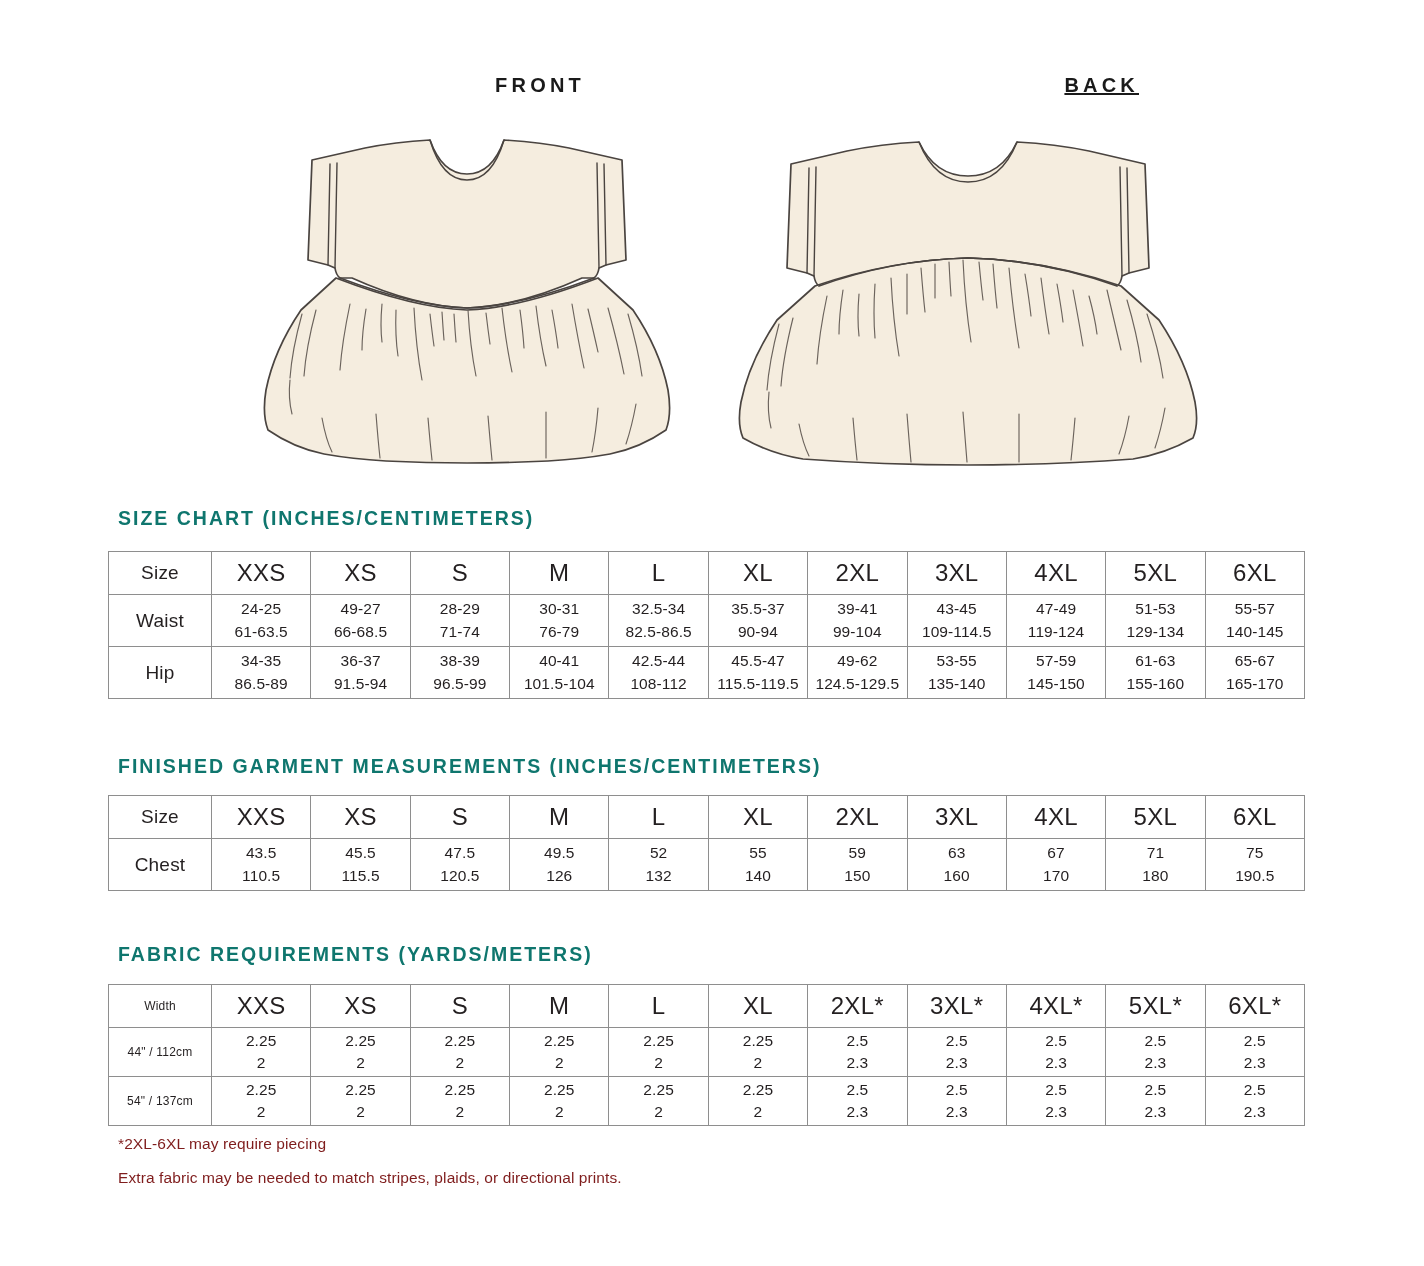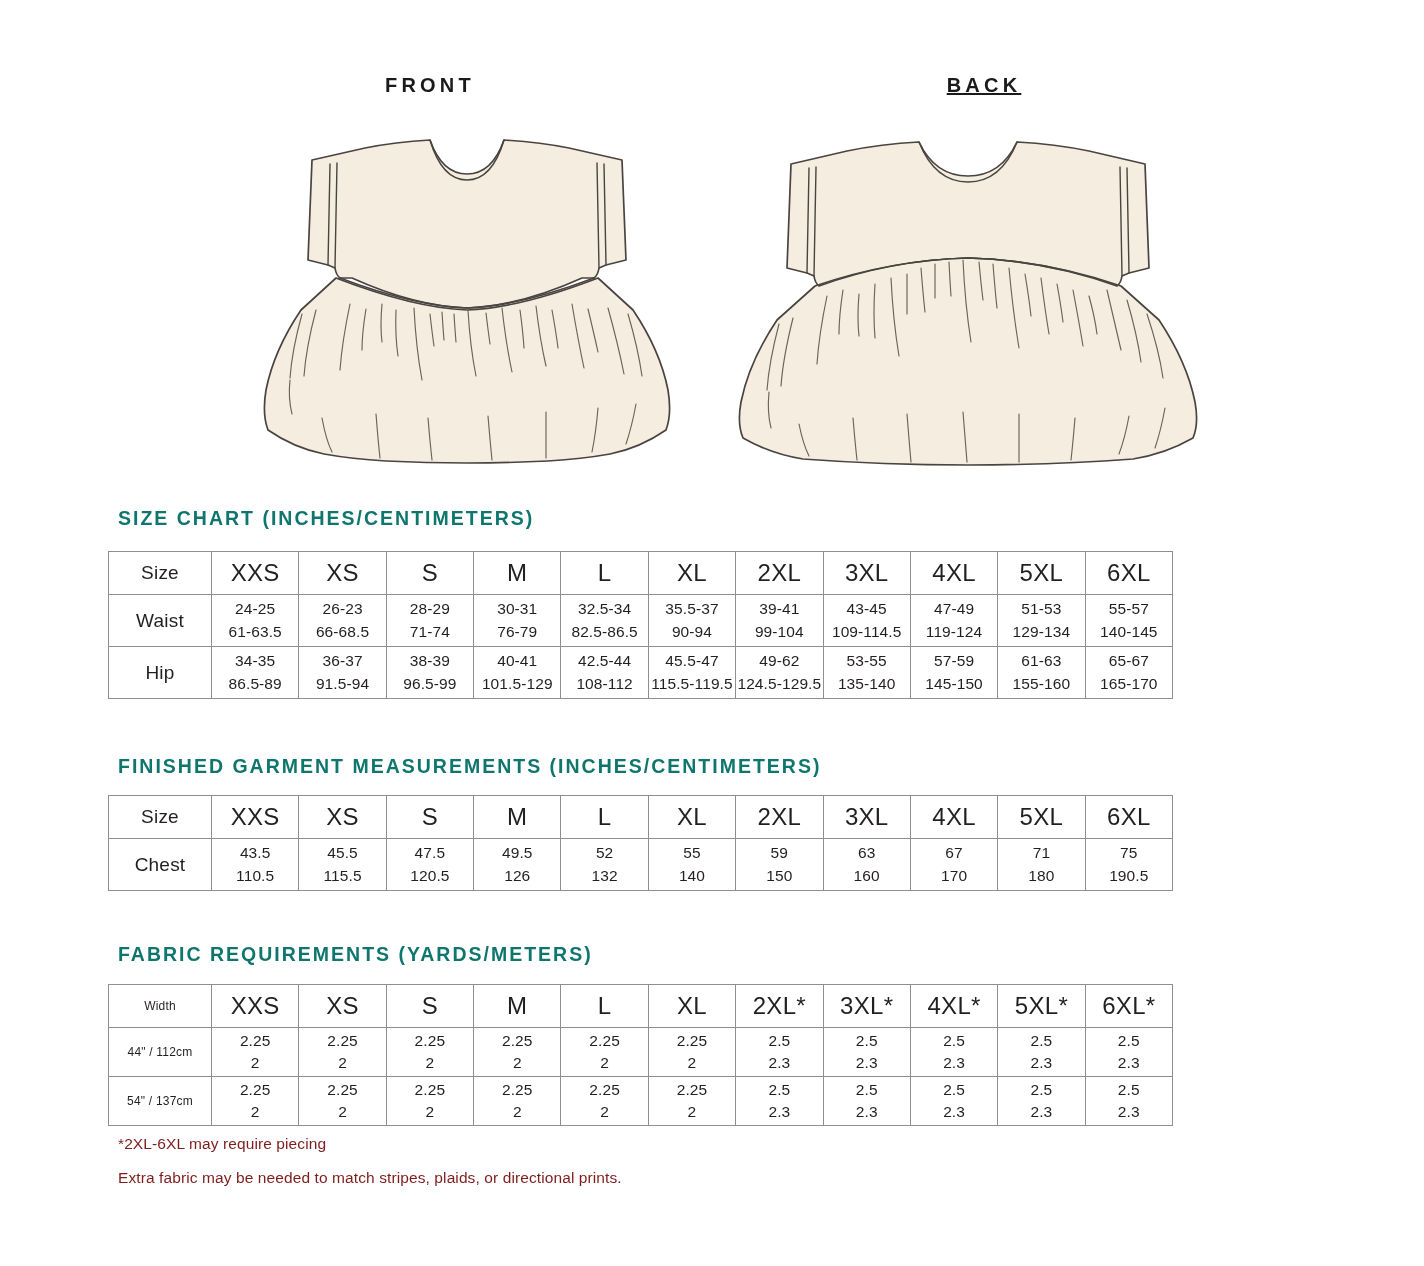--- a/index.html
+++ b/index.html
@@ -23,21 +23,21 @@
     width: 1424px;
     height: 492px;
   }
   .view-label {
     position: absolute;
     top: 74px;
     font-size: 20px;
     font-weight: bold;
     letter-spacing: 4.2px;
     color: #1a1a1a;
-    text-align: center;
+    text-align: right;
     font-family: "Liberation Sans", sans-serif;
   }
   #front-label { left: 275px; width: 310px; }
   #back-label  { left: 829px; width: 310px; text-decoration: underline; }
 
   .garment-figure {
     position: absolute;
     top: 118px;
   }
   #front-figure { left: 190px; }
@@ -54,21 +54,21 @@
     white-space: nowrap;
   }
   #size-chart-heading { top: 507px; }
   #fgm-heading        { top: 755px; }
   #fabric-heading     { top: 943px; }
 
   
   table.chart {
     position: absolute;
     left: 108px;
-    width: 1065px;
+    width: 1197px;
     border-collapse: collapse;
     table-layout: fixed;
   }
   table.chart td, table.chart th {
     border: 1px solid #8e8e8e;
     text-align: center;
     vertical-align: middle;
     font-weight: normal;
     color: #231f20;
     padding: 0;
@@ -328,21 +328,21 @@
     </tr>
   </thead>
   <tbody>
     <tr class="datarow">
       <th class="rowlabel">Waist</th>
       <td class="val">
         <span class="imp">24-25</span>
         <span class="met">61-63.5</span>
       </td>
       <td class="val">
-        <span class="imp">26-23</span>
+        <span class="imp">49-27</span>
         <span class="met">66-68.5</span>
       </td>
       <td class="val">
         <span class="imp">28-29</span>
         <span class="met">71-74</span>
       </td>
       <td class="val">
         <span class="imp">30-31</span>
         <span class="met">76-79</span>
       </td>
@@ -384,21 +384,21 @@
       <td class="val">
         <span class="imp">36-37</span>
         <span class="met">91.5-94</span>
       </td>
       <td class="val">
         <span class="imp">38-39</span>
         <span class="met">96.5-99</span>
       </td>
       <td class="val">
         <span class="imp">40-41</span>
-        <span class="met">101.5-129</span>
+        <span class="met">101.5-104</span>
       </td>
       <td class="val">
         <span class="imp">42.5-44</span>
         <span class="met">108-112</span>
       </td>
       <td class="val">
         <span class="imp">45.5-47</span>
         <span class="met">115.5-119.5</span>
       </td>
       <td class="val">

